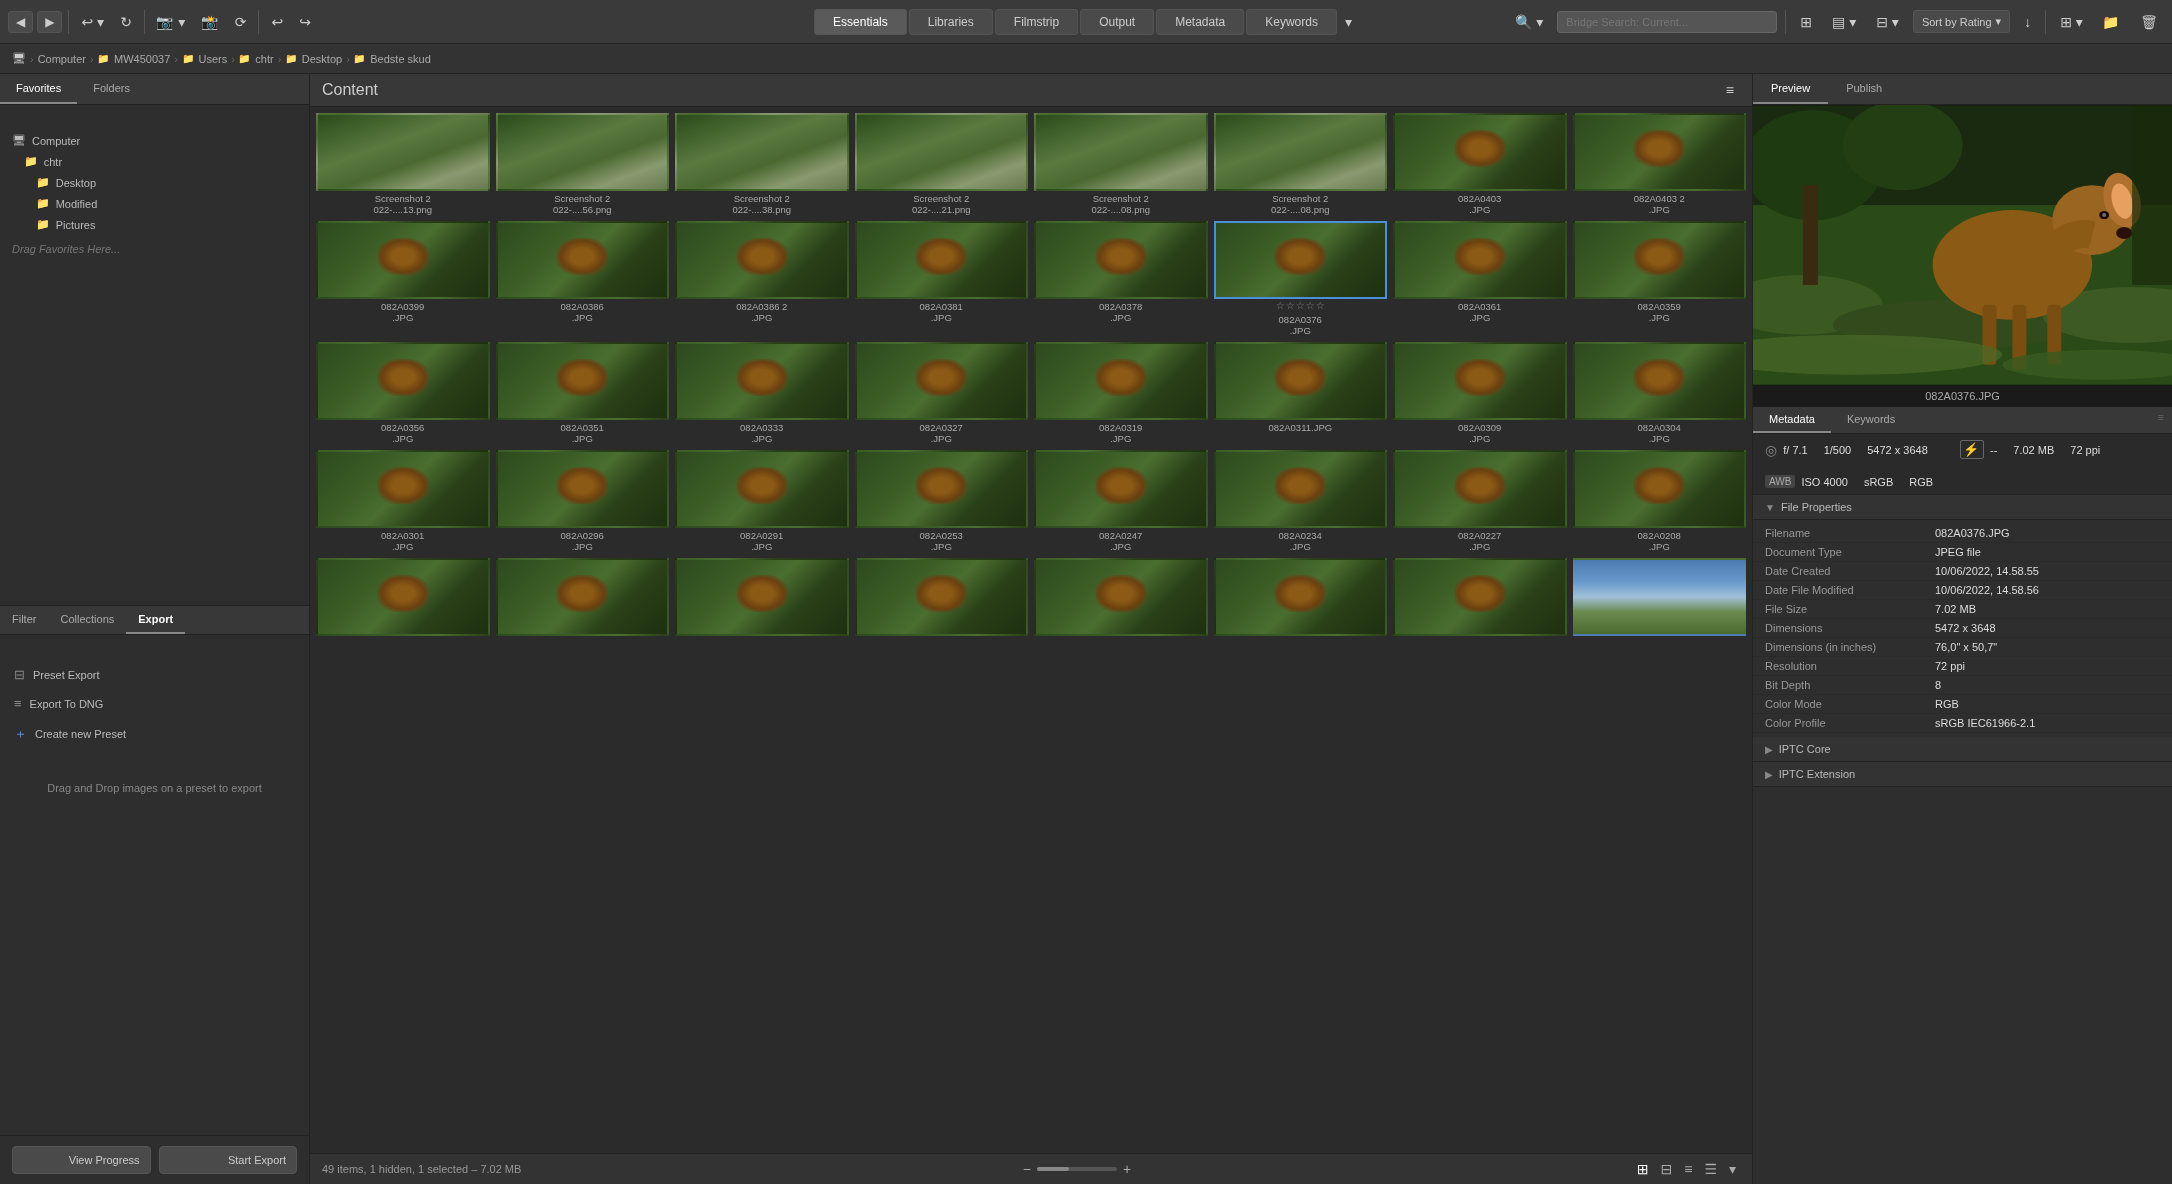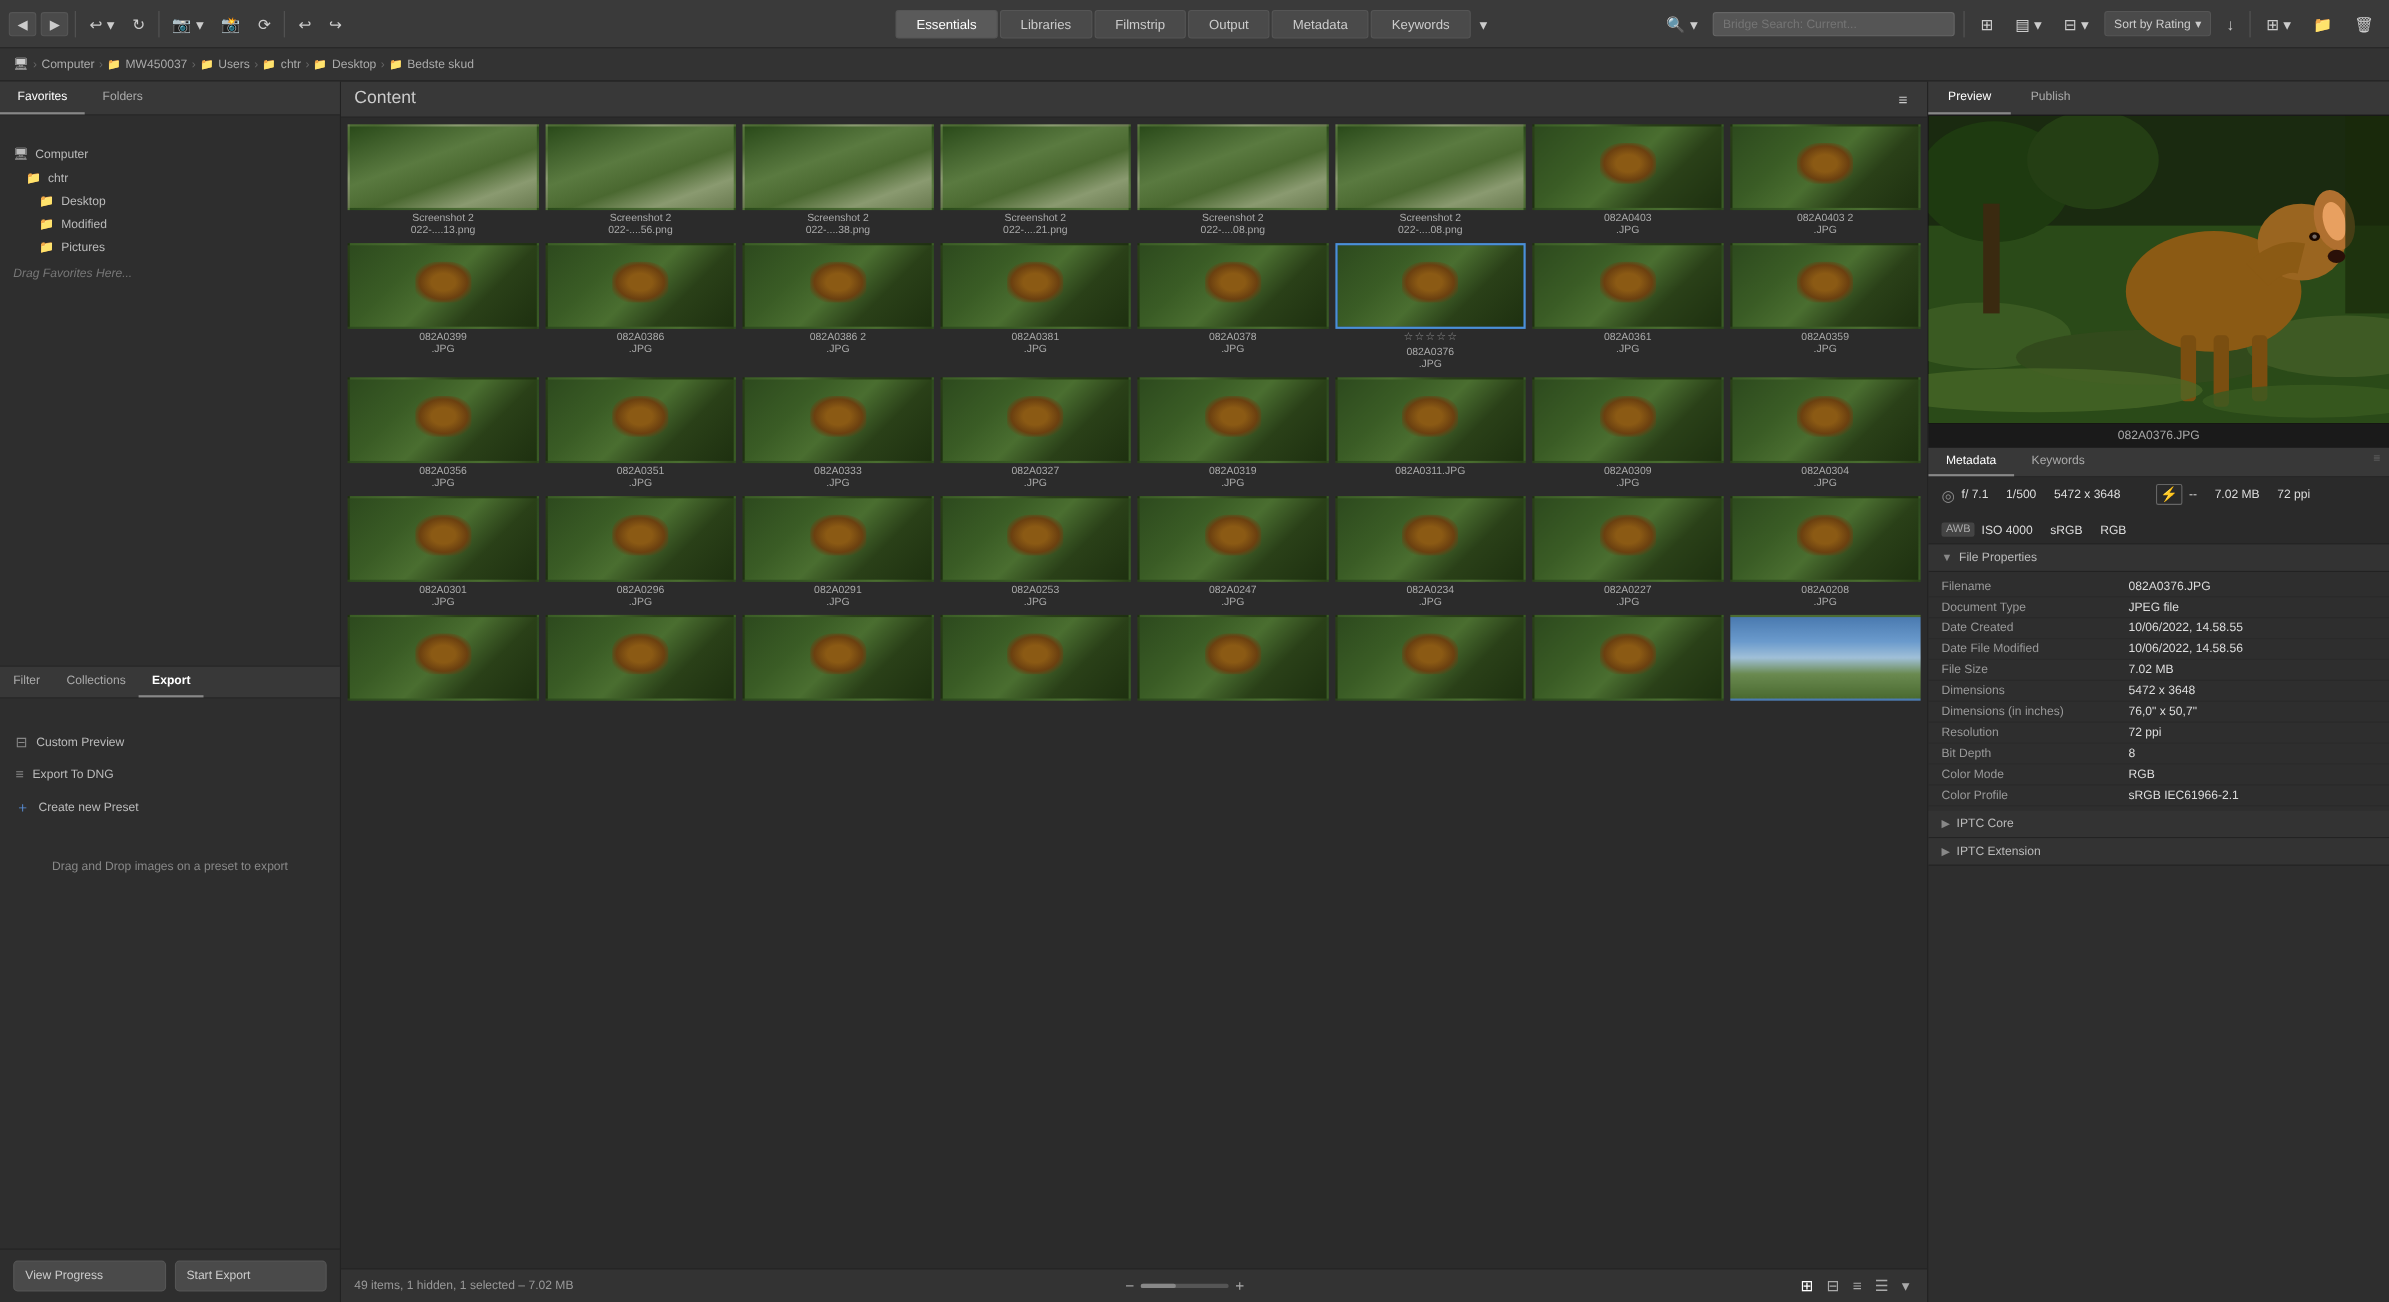--- a/index.html
+++ b/index.html
@@ -214,21 +214,21 @@
     }
     .bottom-btn {
       flex: 1;
       background: #4a4a4a;
       border: 1px solid #555;
       color: #ccc;
       padding: 7px 10px;
       border-radius: 4px;
       cursor: pointer;
       font-size: 11px;
-      text-align: left;
+      text-align: right;
     }
 
     
     .content-area {
       flex: 1;
       display: flex;
       flex-direction: column;
       overflow: hidden;
     }
 
@@ -608,21 +608,21 @@
 
     <div class="left-bottom-tabs">
       <div class="left-bottom-tab">Filter</div>
       <div class="left-bottom-tab">Collections</div>
       <div class="left-bottom-tab active">Export</div>
     </div>
 
     <div class="export-panel">
       <div class="export-item">
         <span class="export-item-icon">⊟</span>
-        <span>Custom Preview</span>
+        <span>Preset Export</span>
       </div>
       <div class="export-item">
         <span class="export-item-icon">≡</span>
         <span>Export To DNG</span>
       </div>
       <div class="export-item">
         <span class="export-item-icon" style="color:#5a8fd8;">＋</span>
         <span>Create new Preset</span>
       </div>
       <div class="export-drag-hint">Drag and Drop images on a preset to export</div>

